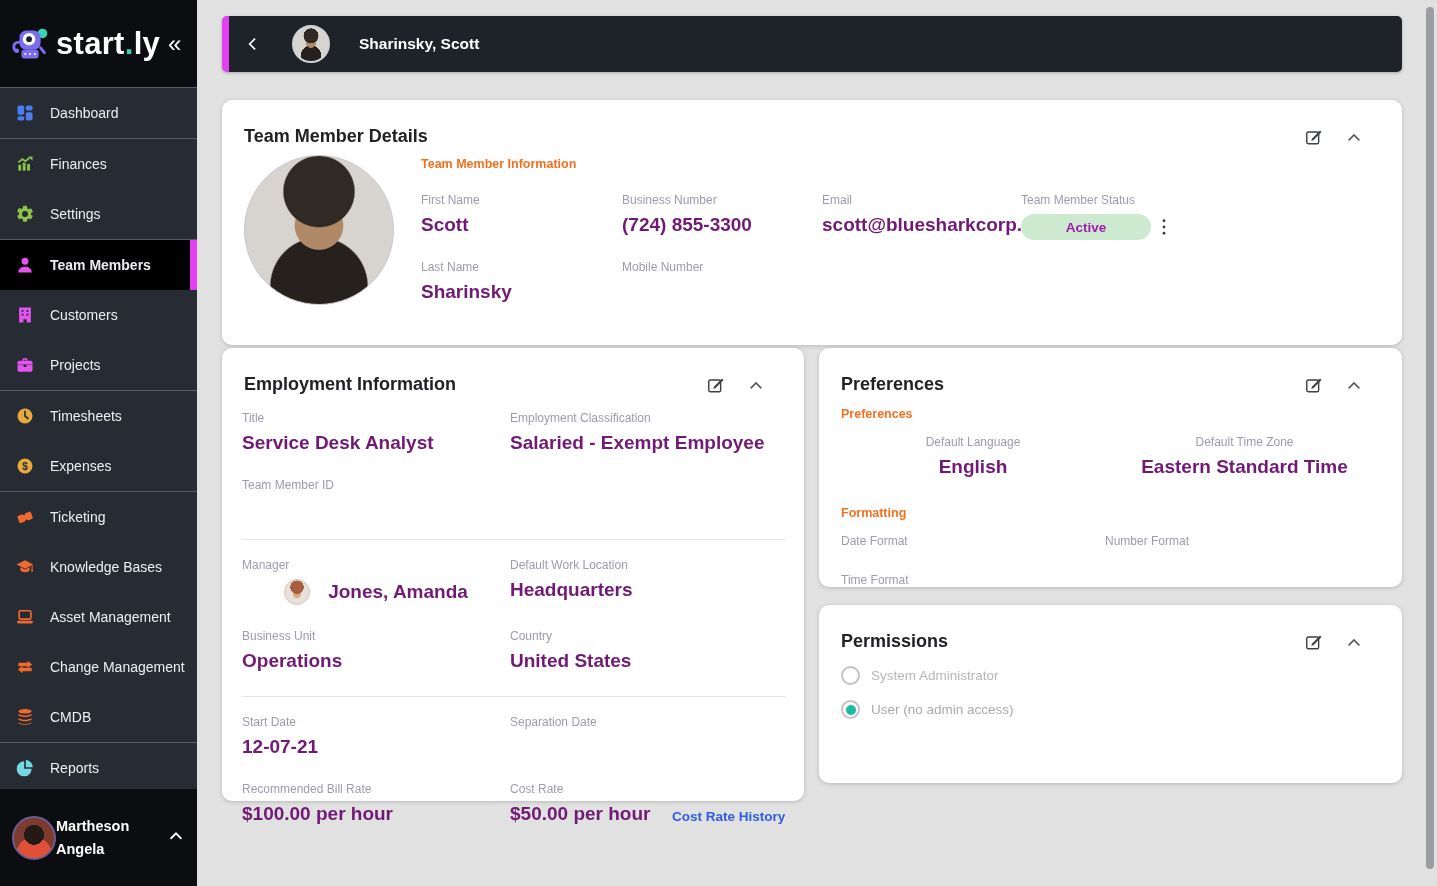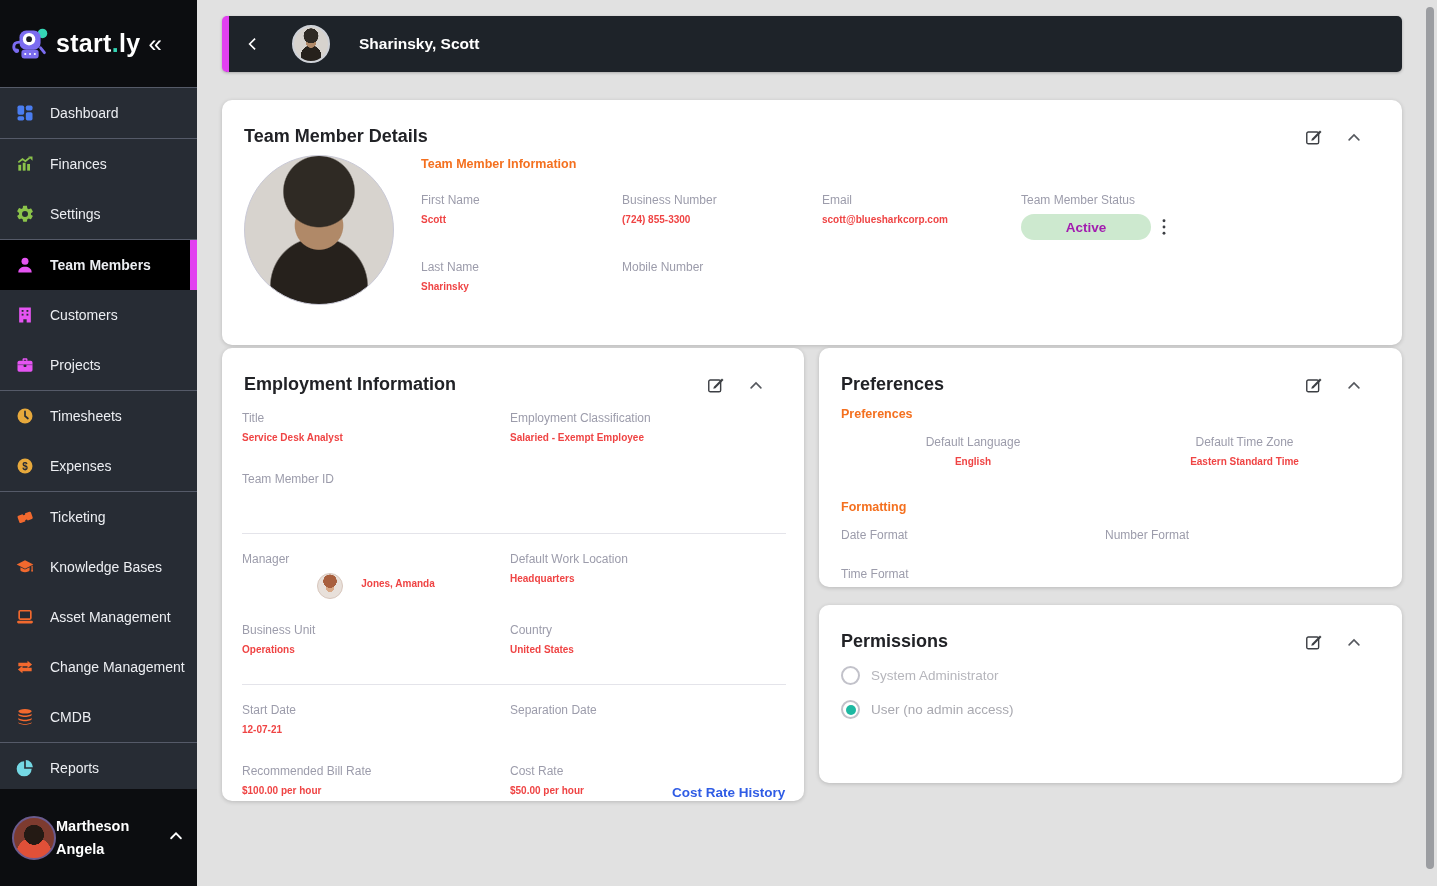--- a/index.html
+++ b/index.html
@@ -8,21 +8,21 @@
     width:1437px; height:886px; overflow:hidden;
     font-family:"Liberation Sans", sans-serif;
     background:#e1e1e1; color:#27292e;
   }
   .app { display:flex; width:1437px; height:886px; position:relative; }
 
   
   .sidebar { width:197px; min-width:197px; background:#272c34; display:flex; flex-direction:column; }
   .logo-area { height:88px; background:#0c0d10; display:flex; align-items:center; padding:0 8px 0 8px; border-bottom:1px solid #555a68; }
   .robot { width:46px; height:46px; flex:0 0 auto; }
-  .brand { font-size:25px; font-weight:bold; color:#fff; letter-spacing:.3px; margin-left:2px; }
+  .brand { font-size:31px; font-weight:bold; color:#fff; letter-spacing:.3px; margin-left:2px; }
   .brand .dot { color:#35d6b5; }
   .collapse-btn { background:none; border:none; color:#fff; font-size:24px; line-height:1; margin-left:6px; padding:0 2px; cursor:pointer; }
 
   .nav { flex:1; overflow:hidden; }
   .nav-item { height:50px; display:flex; align-items:center; gap:14px; padding-left:14px; font-size:14px; color:#eceef2; cursor:pointer; position:relative; }
   .nav-item .nicon { width:22px; height:22px; display:flex; align-items:center; justify-content:center; flex:0 0 auto; }
   .nav-item.active { background:#000; font-weight:bold; }
   .nav-item.active::after { content:""; position:absolute; right:0; top:0; bottom:0; width:7px; background:#e240f0; }
   .nav-divider { height:1px; background:#555a68; }
 
@@ -49,21 +49,21 @@
   .header-title { color:#fff; font-weight:bold; font-size:15.5px; }
 
   .card { background:#fff; border-radius:10px; box-shadow:0 1px 4px rgba(0,0,0,.18); }
   .card-head { display:flex; align-items:flex-start; justify-content:space-between; padding:26px 39px 0 22px; }
   .card-title { font-size:18px; font-weight:bold; color:#212226; }
   .card-actions { display:flex; align-items:center; gap:22px; padding-top:2px; }
   .icon-btn { background:none; border:none; padding:0; cursor:pointer; display:flex; }
 
   .section-heading { color:#f4701f; font-weight:bold; font-size:12.5px; }
   .f-label { font-size:12px; color:#9c9cab; margin-bottom:7px; }
-  .f-value { font-size:10px; font-weight:bold; color:#ef4444; min-height:16px; }
+  .f-value { font-size:19px; font-weight:bold; color:#701a75; min-height:16px; }
   .link { color:#2f5ce5; font-weight:bold; font-size:13.5px; text-decoration:none; cursor:pointer; }
 
   
   .card-tmd { margin-top:28px; height:245px; }
   .tmd-body { display:flex; padding:8px 24px 0 22px; }
   .profile-photo { width:150px; height:150px; border-radius:50%; border:1px solid #c9c9d6; flex:0 0 auto;
     background:
       radial-gradient(circle at 50% 24%, #2f2a24 0 26%, rgba(0,0,0,0) 27%),
       radial-gradient(circle at 50% 47%, #b08968 0 22%, rgba(0,0,0,0) 23%),
       radial-gradient(circle at 50% 88%, #26211c 0 32%, rgba(0,0,0,0) 33%),

